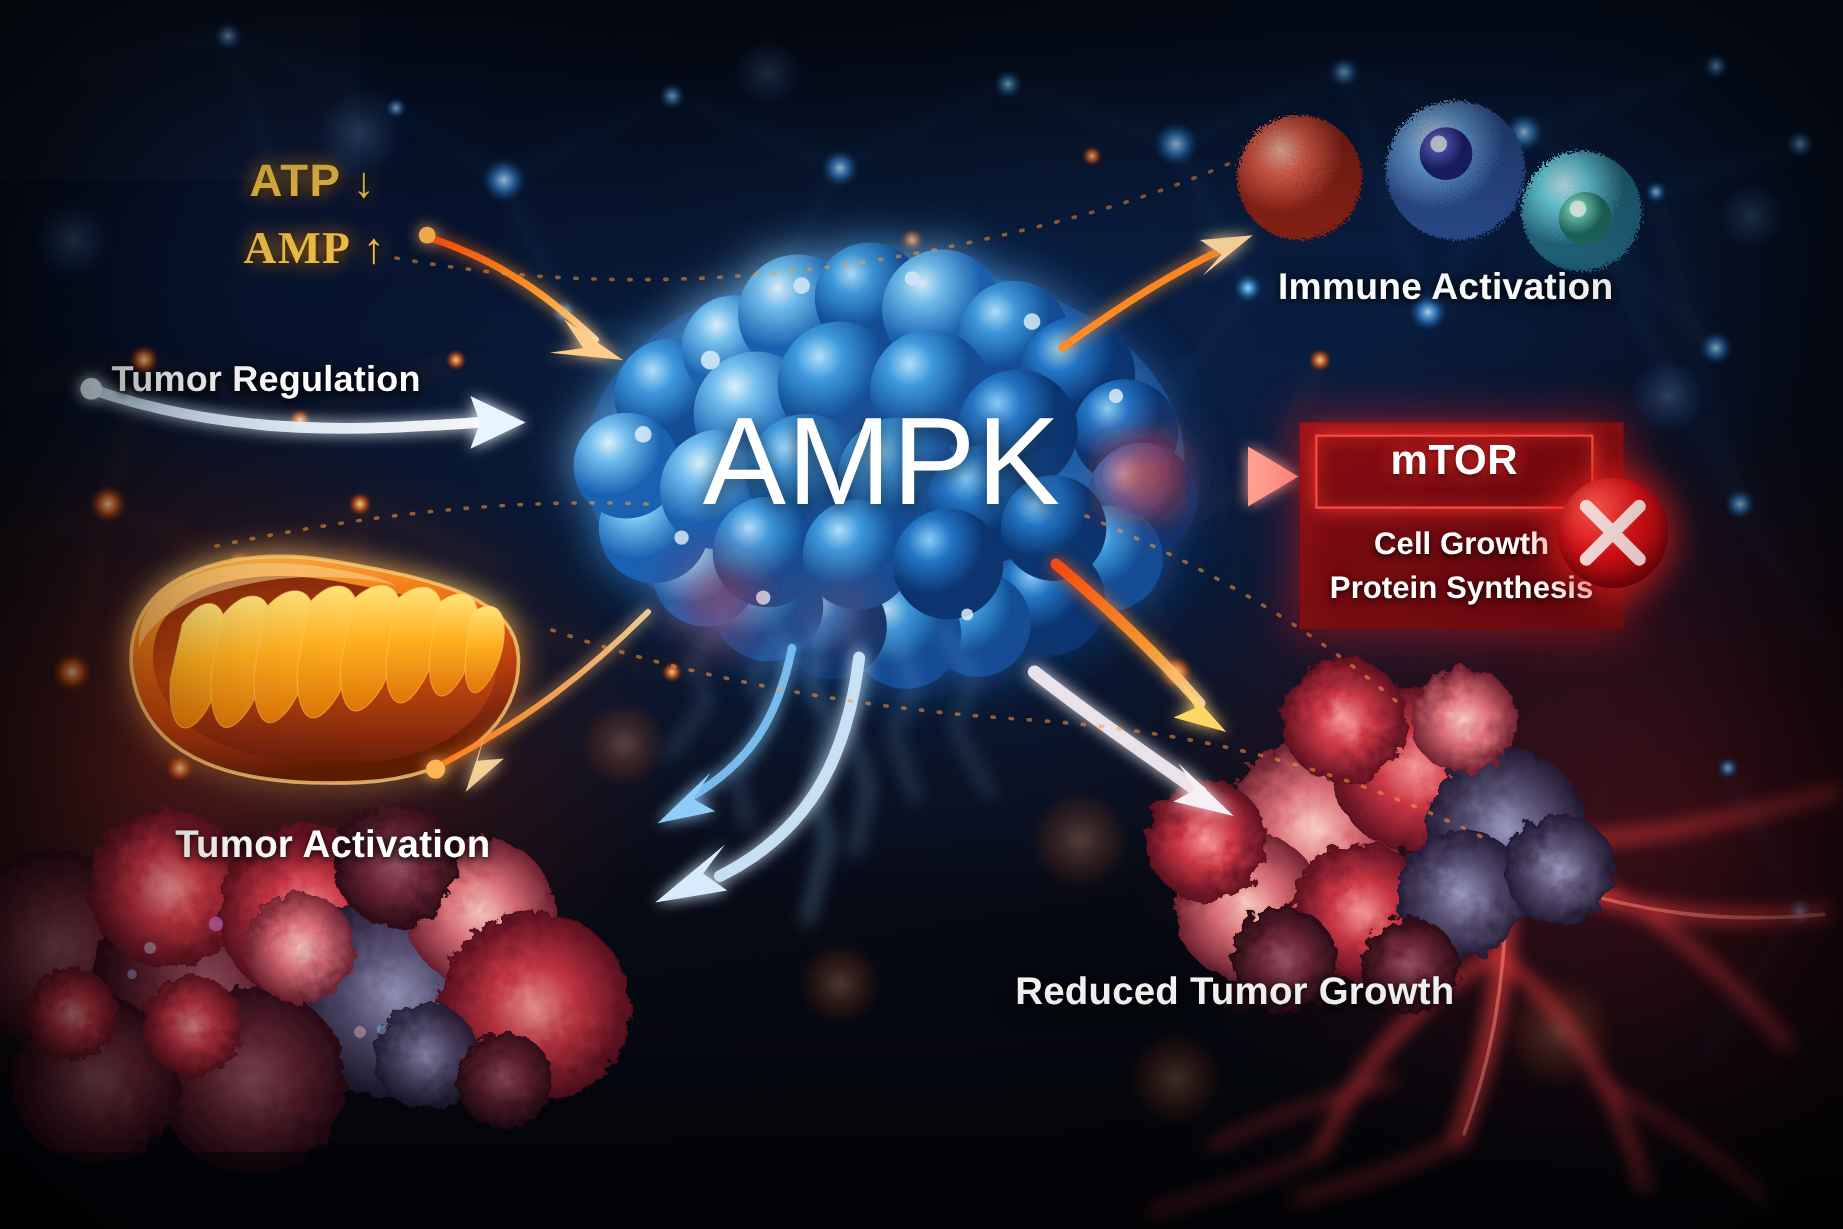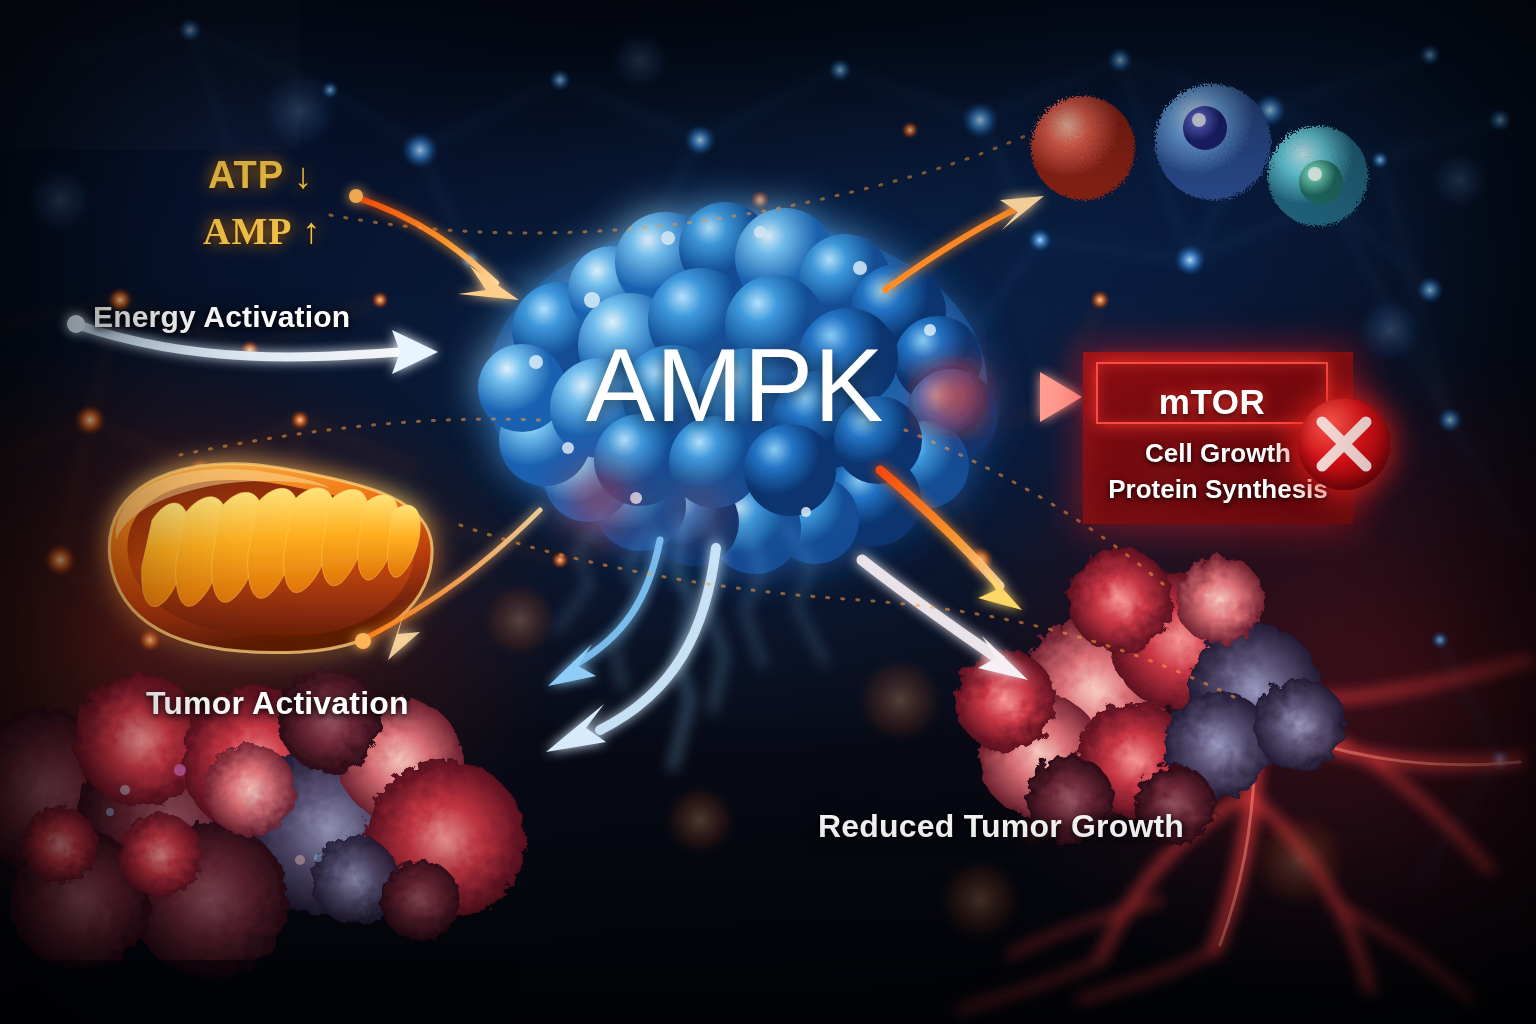--- a/index.html
+++ b/index.html
@@ -16,42 +16,42 @@
   .layer{position:absolute;inset:0;}
   .noise{opacity:.35;mix-blend-mode:screen;}
   .vignette{box-shadow:inset 0 0 190px 70px rgba(0,0,0,.78);pointer-events:none;}
 
   
   .lbl{position:absolute;color:#fff;font-weight:bold;letter-spacing:.2px;
        text-shadow:0 2px 6px rgba(0,0,0,.92),0 0 18px rgba(0,0,0,.7);white-space:nowrap;}
   #lbl-energy{left:93px;top:300px;font-size:30px;}
   #lbl-immune{left:1065px;top:221px;font-size:31px;}
   #lbl-tumsup{left:146px;top:685px;font-size:32px;}
-  #lbl-redtum{left:818px;top:808px;font-size:32px;}
+  #lbl-redtum{left:846px;top:808px;font-size:32px;}
 
   .gold{position:absolute;color:#f7c64a;font-weight:bold;font-size:38px;letter-spacing:1px;
         text-shadow:0 0 16px rgba(255,150,20,.85),0 2px 5px rgba(0,0,0,.9);white-space:nowrap;
-        display:flex;align-items:center;gap:10px;margin-top:24px;}
+        display:flex;align-items:center;gap:10px;}
   #gold-atp{left:208px;top:130px;}
   #gold-amp{left:203px;top:185px;font-family:Liberation Serif, serif;}
   .gold .ar{font-size:36px;line-height:1;}
 
   
   #ampk{position:absolute;left:470px;top:215px;width:530px;height:340px;}
   #ampk-text{position:absolute;left:0;top:0;width:530px;height:340px;display:flex;
     align-items:center;justify-content:center;color:#fff;font-weight:normal;font-size:104px;
     letter-spacing:1px;text-shadow:0 4px 16px rgba(0,0,0,.65),0 0 30px rgba(120,190,255,.45);}
 
   
   #mtor{position:absolute;left:1083px;top:352px;width:270px;height:172px;
     background:linear-gradient(160deg,rgba(150,12,16,.92),rgba(96,6,10,.90));
     box-shadow:0 0 34px 6px rgba(235,25,30,.45), inset 0 0 40px rgba(255,60,50,.22);}
   #mtor-hdr{position:absolute;left:13px;top:10px;width:228px;height:58px;
     border:2px solid #ff4a43;box-shadow:0 0 16px rgba(255,60,50,.9),inset 0 0 14px rgba(255,70,60,.35);
-    display:flex;align-items:flex-end;justify-content:center;}
+    display:flex;align-items:flex-start;justify-content:center;}
   #mtor-title{color:#fff;font-weight:bold;font-size:35px;letter-spacing:.5px;
     text-shadow:0 0 14px rgba(255,60,50,.9),0 2px 4px rgba(0,0,0,.8);}
   .mtor-line{position:absolute;left:0;width:270px;text-align:center;color:#fff;font-weight:bold;
     font-size:26px;text-shadow:0 2px 5px rgba(0,0,0,.85);}
   #mtor-l1{top:86px;}
   #mtor-l2{top:122px;}
   #xmark{position:absolute;left:1298px;top:398px;width:92px;height:92px;border-radius:50%;
     background:radial-gradient(circle at 34% 28%, #ff5a4e 0%, #e01218 42%, #8d0207 100%);
     box-shadow:0 0 28px 7px rgba(255,35,30,.72), inset 0 -8px 18px rgba(0,0,0,.45);}
 </style>
@@ -558,21 +558,22 @@
   </div>
   <div id="xmark">
     <svg width="92" height="92" viewBox="0 0 92 92">
       <g stroke="#ffe9e6" stroke-width="11" stroke-linecap="round" opacity=".95">
         <line x1="24" y1="24" x2="68" y2="68"></line>
         <line x1="68" y1="24" x2="24" y2="68"></line>
       </g>
     </svg>
   </div>
 
-  <div class="lbl" id="lbl-energy">Energy Activation</div>
+  <div class="lbl" id="lbl-energy">Tumor Regulation</div>
+  <div class="lbl" id="lbl-immune">Immune Activation</div>
   <div class="lbl" id="lbl-tumsup">Tumor Activation</div>
   <div class="lbl" id="lbl-redtum">Reduced Tumor Growth</div>
 
   <svg class="layer noise">
     <filter id="grain">
         <feTurbulence type="fractalNoise" baseFrequency="0.85" numOctaves="3" stitchTiles="stitch"></feTurbulence>
         <feColorMatrix type="saturate" values="0"></feColorMatrix>
       </filter>
     <rect width="100%" height="100%" filter="url(#grain)" opacity=".16"></rect>
   </svg>

